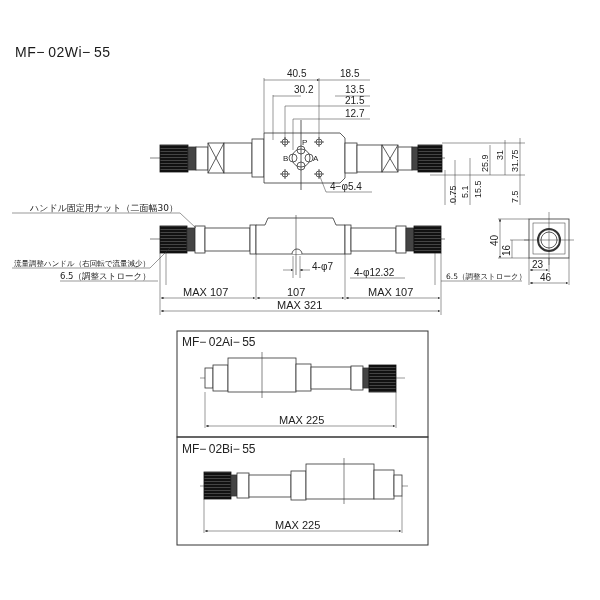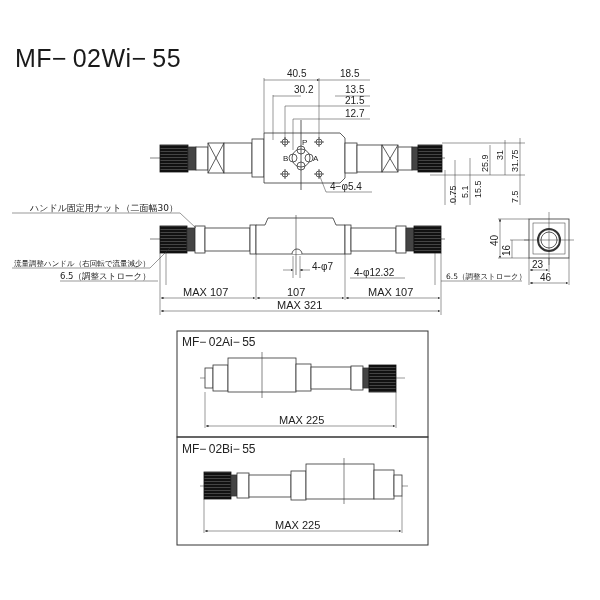--- a/index.html
+++ b/index.html
@@ -1,18 +1,18 @@
 <!DOCTYPE html>
 <html><head>
 <meta charset="utf-8">
 <style>
   html, body { margin:0; padding:0; background:#ffffff; }
   body { width:600px; height:600px; position:relative; overflow:hidden;
          font-family:"Liberation Sans", sans-serif; color:#222; }
-  .title { position:absolute; left:15px; top:44px; font-size:25px; letter-spacing:0.5px; color:#1a1a1a; }
+  .title { position:absolute; left:15px; top:44px; font-size:14px; letter-spacing:0.5px; color:#1a1a1a; }
   svg { position:absolute; left:0; top:0; }
   .t { font-family:"Liberation Sans", sans-serif; fill:#222; }
   .jp { font-family:"DejaVu Sans", sans-serif; fill:#222; }
 </style>
 </head>
 <body>
 
 <div class="title">MF− 02Wi− 55</div>
 
 <svg width="600" height="600" viewBox="0 0 600 600">

